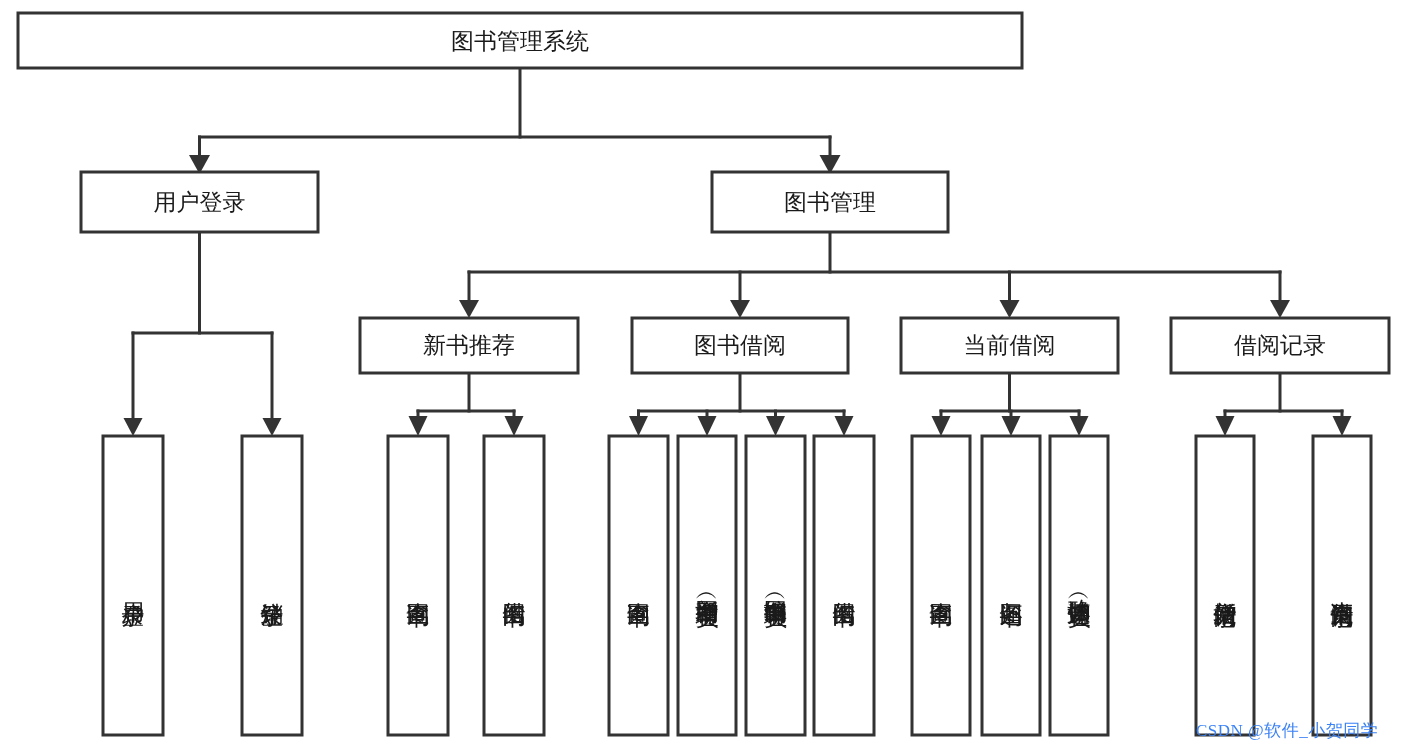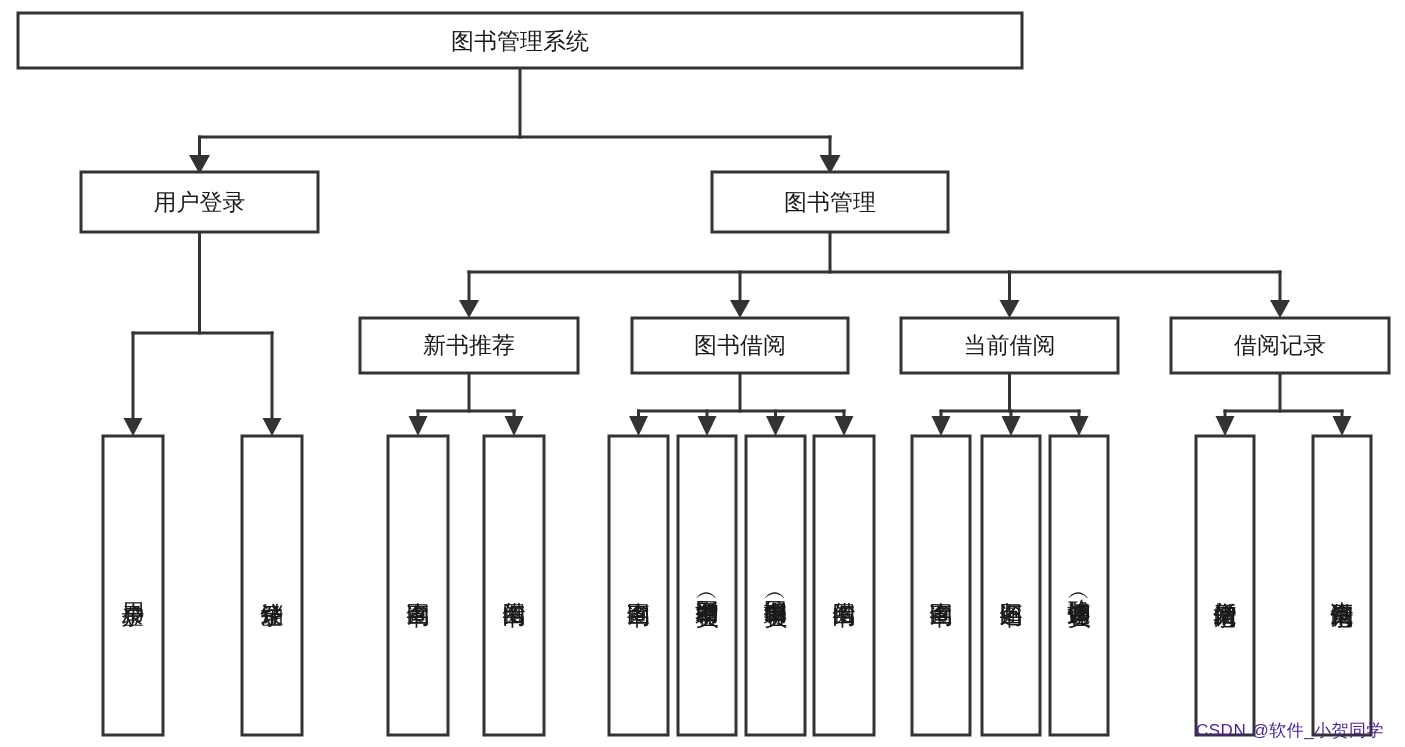--- a/index.html
+++ b/index.html
@@ -57,23 +57,23 @@
     display: flex;
     align-items: center;
     justify-content: center;
     letter-spacing: 1px;
     line-height: 1;
     white-space: nowrap;
     pointer-events: none;
   }
   .watermark {
     position: absolute;
-    font-family: Liberation Sans, sans-serif;
+    font-family: Liberation Serif, serif;
     font-size: 17px;
-    color: #4c1d95;
+    color: #3b82f6;
     white-space: nowrap;
     letter-spacing: 0.5px;
   }
 </style>
 </head>
 <body>
 
 <div id="diagram-root">
 
   <svg class="canvas" viewBox="0 0 1405 747" xmlns="http://www.w3.org/2000/svg">

